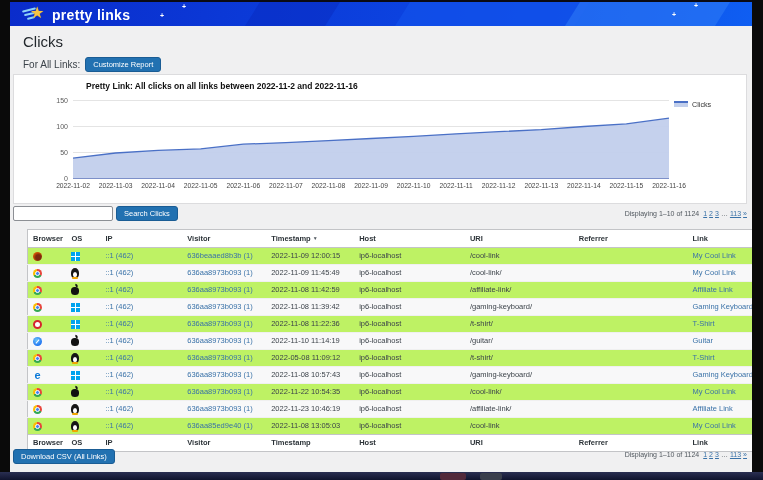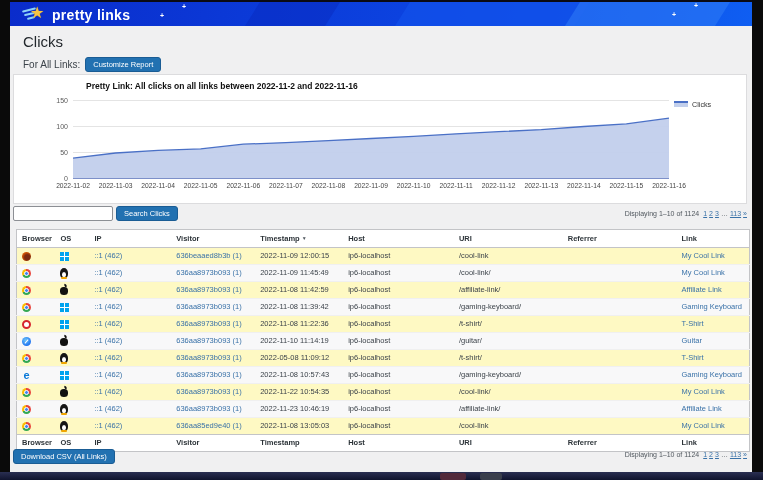--- a/index.html
+++ b/index.html
@@ -37,21 +37,21 @@
   .chart-panel { position:absolute; left:3px; top:74px; width:734px; height:130px; background:#fff; border:1px solid #dcdcde; overflow:hidden; }
 
   .toolbar { position:absolute; left:3px; top:206px; display:flex; gap:3px; align-items:flex-start; }
   .search-input { width:100px; height:15px; border:1px solid #8c8f94; border-radius:2px; background:#fff; font-size:7.5px; padding:0 3px; font-family:inherit; }
 
   .pagination { position:absolute; right:5px; font-size:7px; color:#50575e; white-space:nowrap; }
   .pagination.top { top:210px; } .pagination.bottom { top:451px; }
   .pagination a { color:#3a72a8; text-decoration:underline; margin-left:2px; cursor:pointer; }
   .pagination .dots { margin-left:2px; }
 
-  table.clicks { position:absolute; left:6px; top:229px; width:734px; border-collapse:collapse; background:#fef9c3; border:1px solid #c3c4c7; font-size:7.5px; color:#3c434a; }
+  table.clicks { position:absolute; left:17px; top:229px; width:734px; border-collapse:collapse; background:#bef264; border:1px solid #c3c4c7; font-size:7.5px; color:#3c434a; }
   table.clicks th, table.clicks td { text-align:left; padding:0 0 0 5px; height:16px; line-height:16px; white-space:nowrap; overflow:hidden; }
   table.clicks thead th { height:17px; color:#2c3338; font-weight:700; border-bottom:1px solid #c3c4c7; background:#fff; font-size:7.5px; }
   table.clicks tfoot td { height:17px; color:#2c3338; font-weight:700; border-top:1px solid #c3c4c7; background:#fff; }
   table.clicks tbody tr:nth-child(even) { background:#f8f8f9; }
   table.clicks tbody tr + tr { border-top:1px solid #f0f0f0; }
   .cell-link { color:#3a72a8; cursor:pointer; }
   .sort-arrow { font-size:5px; color:#50575e; margin-left:2px; vertical-align:1px; }
 
   .download-row { position:absolute; left:3px; top:445px; }
 

